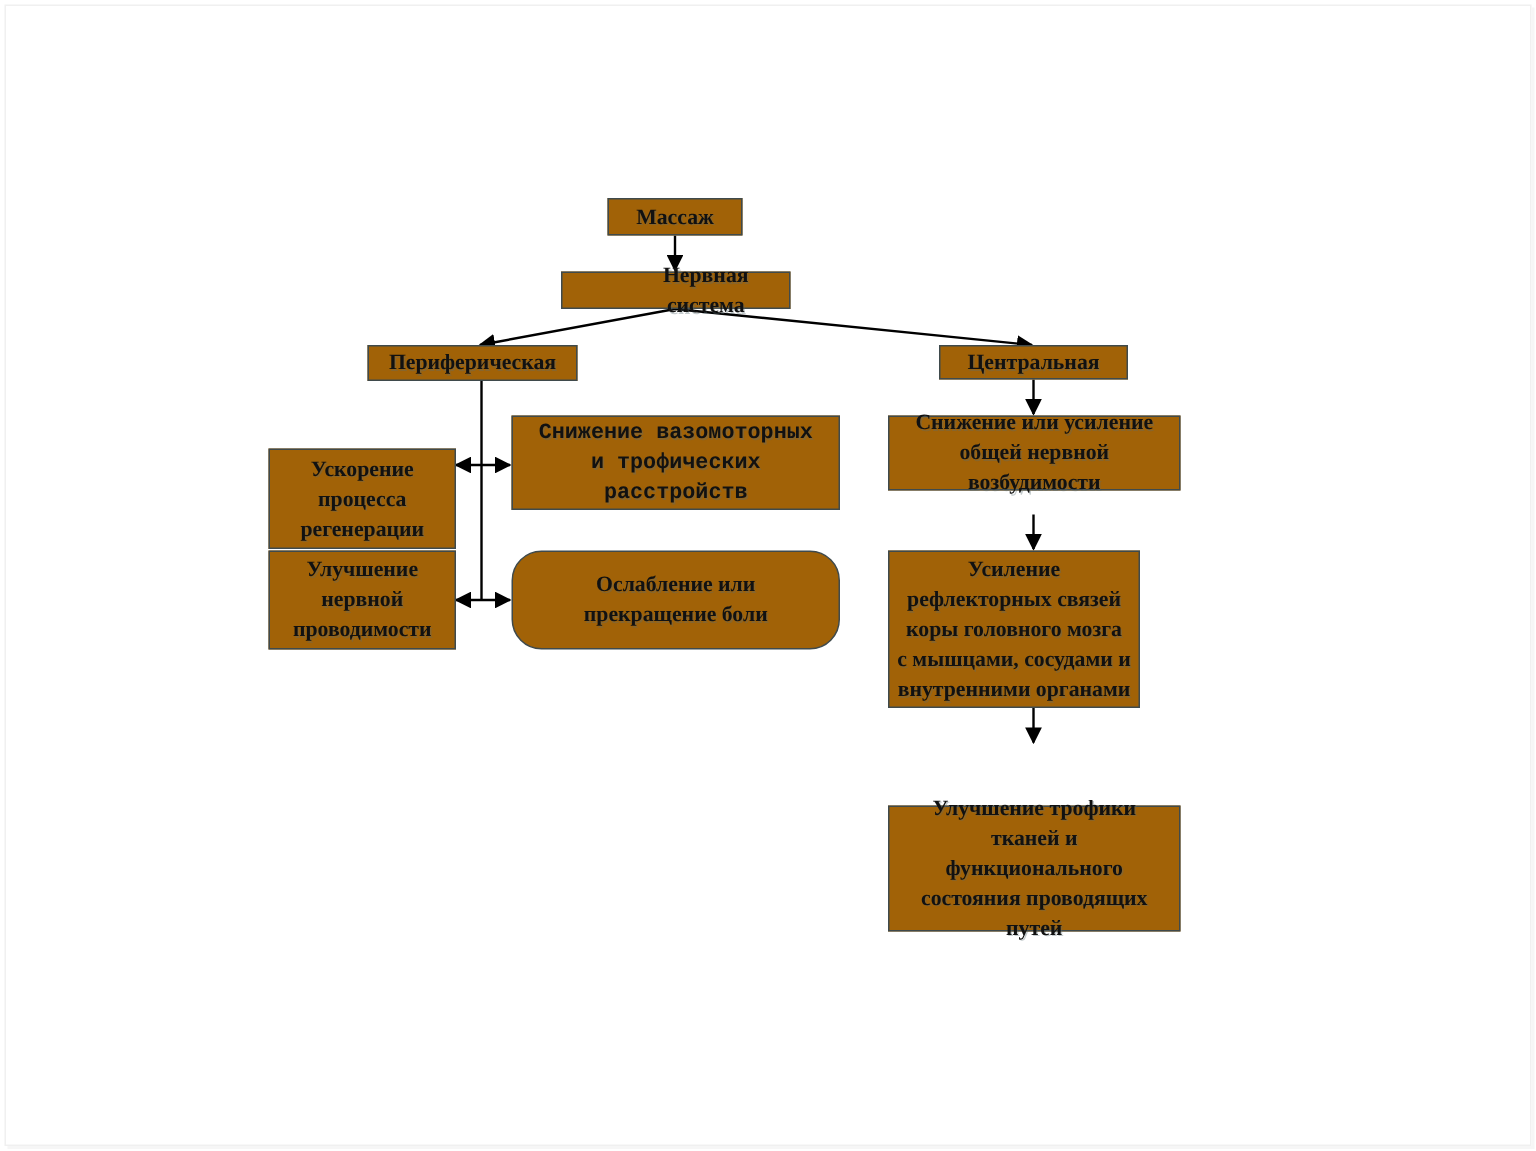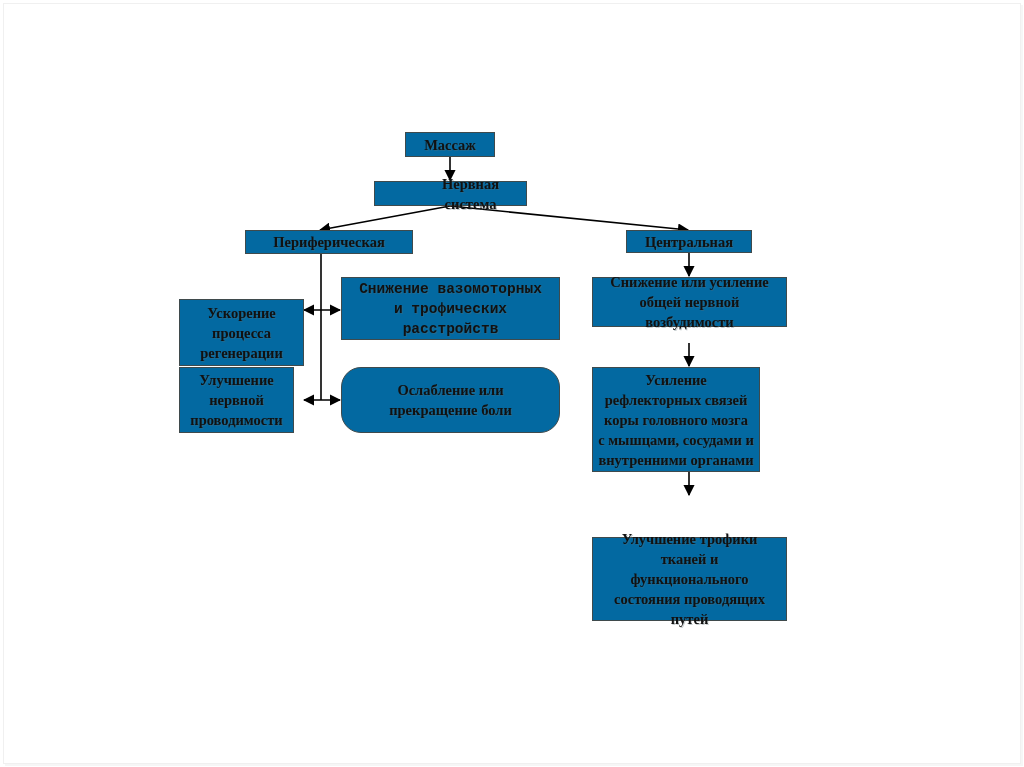--- a/index.html
+++ b/index.html
@@ -12,21 +12,21 @@
     }
     .frame {
       position: absolute; left: 3px; top: 3px; right: 3px; bottom: 3px;
       border: 1px solid #f0f0f0;
       box-shadow: 2px 2px 0 #f6f6f6;
     }
     svg.links { position: absolute; left: 0; top: 0; }
     .box {
       position: absolute;
       box-sizing: border-box;
-      background: #0369a1;
+      background: #a16207;
       border: 1.5px solid #3f4a4c;
       display: flex; align-items: center; justify-content: center;
       text-align: center;
       font-weight: bold;
       font-size: 14.5px;
       line-height: 20px;
       color: #111;
       white-space: pre-line;
       text-shadow: 1px 1px 0 rgba(90,110,115,0.35);
     }
@@ -56,32 +56,32 @@
 
   <line x1="689" y1="253" x2="689" y2="276" stroke="#000" stroke-width="1.6" marker-end="url(#ah)"></line>
   <line x1="689" y1="343" x2="689" y2="366" stroke="#000" stroke-width="1.6" marker-end="url(#ah)"></line>
   <line x1="689" y1="472" x2="689" y2="495" stroke="#000" stroke-width="1.6" marker-end="url(#ah)"></line>
 </svg>
 
 <div class="box" style="left:405px; top:132px; width:90px; height:25px;">Массаж</div>
 
 <div class="box" style="left:374px; top:181px; width:153px; height:25px;padding-left:40px;">Нервная система</div>
 
-<div class="box" style="left:245px; top:230px; width:168px; height:24px;">Периферическая</div>
+<div class="box" style="left:245px; top:230px; width:140px; height:24px;">Периферическая</div>
 
 <div class="box" style="left:626px; top:230px; width:126px; height:23px;">Центральная</div>
 
 <div class="box" style="left:179px; top:277px; width:125px; height:67px;margin-top:22px;">Ускорение
 процесса
 регенерации</div>
 
 <div class="box" style="left:341px; top:277px; width:219px; height:63px;font-family:Liberation Mono, monospace;">Снижение вазомоторных
 и трофических расстройств</div>
 
-<div class="box" style="left:179px; top:367px; width:115px; height:66px;">Улучшение
+<div class="box" style="left:179px; top:367px; width:125px; height:66px;">Улучшение
 нервной
 проводимости</div>
 
 <div class="box" style="left:341px; top:367px; width:219px; height:66px;border-radius:20px;">Ослабление или
 прекращение боли</div>
 
 <div class="box" style="left:592px; top:277px; width:195px; height:50px;">Снижение или усиление
 общей нервной
 возбудимости</div>
 

